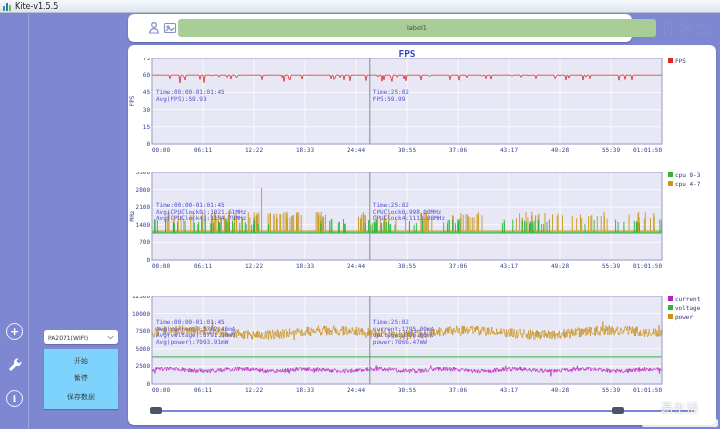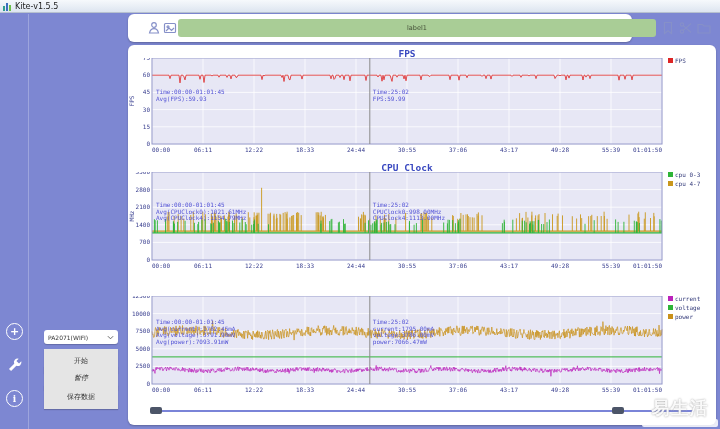--- a/index.html
+++ b/index.html
@@ -7,21 +7,21 @@
   
   .titlebar{position:absolute;left:0;top:0;width:720px;height:13px;background:linear-gradient(#f6f9fc,#dde5f0);border-bottom:1px solid #b7c1cf;display:flex;align-items:center;gap:3px;padding-left:3px;box-sizing:border-box;}
   .titlebar .txt{font-size:8px;color:#222;line-height:13px;}
   
   .rail-btn{position:absolute;left:6px;width:17px;height:17px;border:1.5px solid #fff;border-radius:50%;color:#fff;display:flex;align-items:center;justify-content:center;font-size:11px;font-weight:bold;box-sizing:border-box;cursor:pointer;}
   .rail-wrench{position:absolute;left:5px;width:19px;height:19px;border:none;display:flex;align-items:center;justify-content:center;}
   .rail-divider{position:absolute;left:28px;top:14px;bottom:0;width:1px;background:rgba(255,255,255,.25);}
   
   .side-select{position:absolute;left:44px;top:330px;width:74px;height:14px;background:#fff;border-radius:3px;display:flex;align-items:center;justify-content:space-between;padding:0 4px;box-sizing:border-box;cursor:pointer;box-shadow:0 1px 1px rgba(0,0,0,.2);}
   .side-select .val{font-size:6px;color:#333;}
-  .side-btn{position:absolute;left:44px;width:74px;height:24px;background:#e5e5e5;border-radius:0;display:flex;align-items:center;justify-content:center;font-size:7px;color:#333;cursor:pointer;box-shadow:0 1px 1px rgba(0,0,0,.2);}
+  .side-btn{position:absolute;left:44px;width:74px;height:24px;background:#7dd3fc;border-radius:0;display:flex;align-items:center;justify-content:center;font-size:7px;color:#333;cursor:pointer;box-shadow:0 1px 1px rgba(0,0,0,.2);}
   
   .toolbar{position:absolute;left:128px;top:14px;width:504px;height:28px;background:#fff;border-radius:6px;box-shadow:0 1px 2px rgba(0,0,0,.25);}
   .tb-icon{position:absolute;top:6px;width:16px;height:16px;cursor:pointer;}
   .tb-icon svg{stroke:#8690c8;fill:none;stroke-width:1.2;width:16px;height:16px;}
   .label-bar{position:absolute;left:50px;top:5px;width:478px;height:18px;background:#a9cd96;border-radius:3px;display:flex;align-items:center;justify-content:center;cursor:pointer;}
   .label-bar span{font-size:6.5px;color:#445038;}
   
   .chart-panel{position:absolute;left:128px;top:45px;width:588px;height:380px;background:#fff;border-radius:6px;box-shadow:0 1px 2px rgba(0,0,0,.25);}
   .chart{position:absolute;left:0;width:588px;}
   .c0{top:3px;height:114px;} .c1{top:117px;height:124px;} .c2{top:241px;height:124px;}
@@ -32,21 +32,21 @@
   .legend .sw{width:5px;height:5px;display:inline-block;}
   .legend .ltxt{font-family:"DejaVu Sans Mono",monospace;font-size:6px;color:#333a7a;white-space:nowrap;}
   svg .tick{font-family:"DejaVu Sans Mono",monospace;font-size:6px;fill:#3b4090;}
   svg .ann{font-family:"DejaVu Sans Mono",monospace;font-size:6px;fill:#5353d6;}
   
   .slider{position:absolute;left:22px;top:360px;width:544px;height:12px;}
   .slider .track{position:absolute;left:0;right:0;top:5px;height:2px;background:#7a84d8;}
   .slider .handle{position:absolute;top:2px;width:12px;height:7px;background:#4c5568;border-radius:2px;cursor:ew-resize;}
   
   .watermark{position:absolute;right:2px;bottom:2px;width:76px;text-align:center;pointer-events:none;}
-  .wm-text{font-size:18px;font-weight:bold;color:rgba(255,255,255,.92);text-shadow:0 0 2px #9a9a9a;letter-spacing:1px;line-height:20px;}
+  .wm-text{font-size:12px;font-weight:normal;color:rgba(255,255,255,.92);text-shadow:0 0 2px #9a9a9a;letter-spacing:1px;line-height:20px;}
   .wm-bar{height:8px;background:rgba(255,255,255,.85);border-radius:2px;margin-top:1px;}
 </style>
 </head>
 <body>
 
 <div class="stage">
 
   <div class="titlebar">
     <span style="display:inline-flex;">
       <svg width="9" height="9" viewBox="0 0 9 9">
@@ -77,21 +77,21 @@
     <span class="val">PA2071(WIFI)</span>
     <span style="display:inline-flex;">
       <svg width="7" height="7" viewBox="0 0 8 8">
           <polyline points="1,2.5 4,5.5 7,2.5" fill="none" stroke="#555" stroke-width="1"></polyline>
         </svg>
     </span>
   </div>
   <div class="side-btn" style="top:349px;">
     <span>开始</span>
   </div>
-  <div class="side-btn" style="top:366px;font-style:italic;">
+  <div class="side-btn" style="top:366px;">
     <span>暂停</span>
   </div>
   <div class="side-btn" style="top:385px;">
     <span>保存数据</span>
   </div>
 
   <div class="toolbar">
     <span class="tb-icon" style="left:18px;">
       <svg viewBox="0 0 16 16">
           <circle cx="8" cy="5" r="2.3"></circle>
@@ -179,21 +179,20 @@
           </svg></div>
       <div class="legend">
           <div class="li">
             <span class="sw" style="background:#dd2525"></span>
             <span class="ltxt">FPS</span>
           </div>
         </div>
     </div>
 
     <div class="chart c1">
-      <div class="chart-title">CPU Clock</div>
       <div class="plot"><svg width="580" height="104">
             <rect x="24" y="0" width="510" height="88" fill="#e7e7f5"></rect>
             <line x1="24" x2="534" y1="88" y2="88" stroke="#ffffff" stroke-width="0.8"></line>
             <line x1="24" x2="534" y1="70.4" y2="70.4" stroke="#ffffff" stroke-width="0.8"></line>
             <line x1="24" x2="534" y1="52.8" y2="52.8" stroke="#ffffff" stroke-width="0.8"></line>
             <line x1="24" x2="534" y1="35.2" y2="35.2" stroke="#ffffff" stroke-width="0.8"></line>
             <line x1="24" x2="534" y1="17.6" y2="17.6" stroke="#ffffff" stroke-width="0.8"></line>
             <line x1="24" x2="534" y1="0" y2="0" stroke="#ffffff" stroke-width="0.8"></line>
             <line x1="24" x2="24" y1="0" y2="88" stroke="#ffffff" stroke-width="0.8"></line>
             <line x1="75" x2="75" y1="0" y2="88" stroke="#ffffff" stroke-width="0.8"></line>

